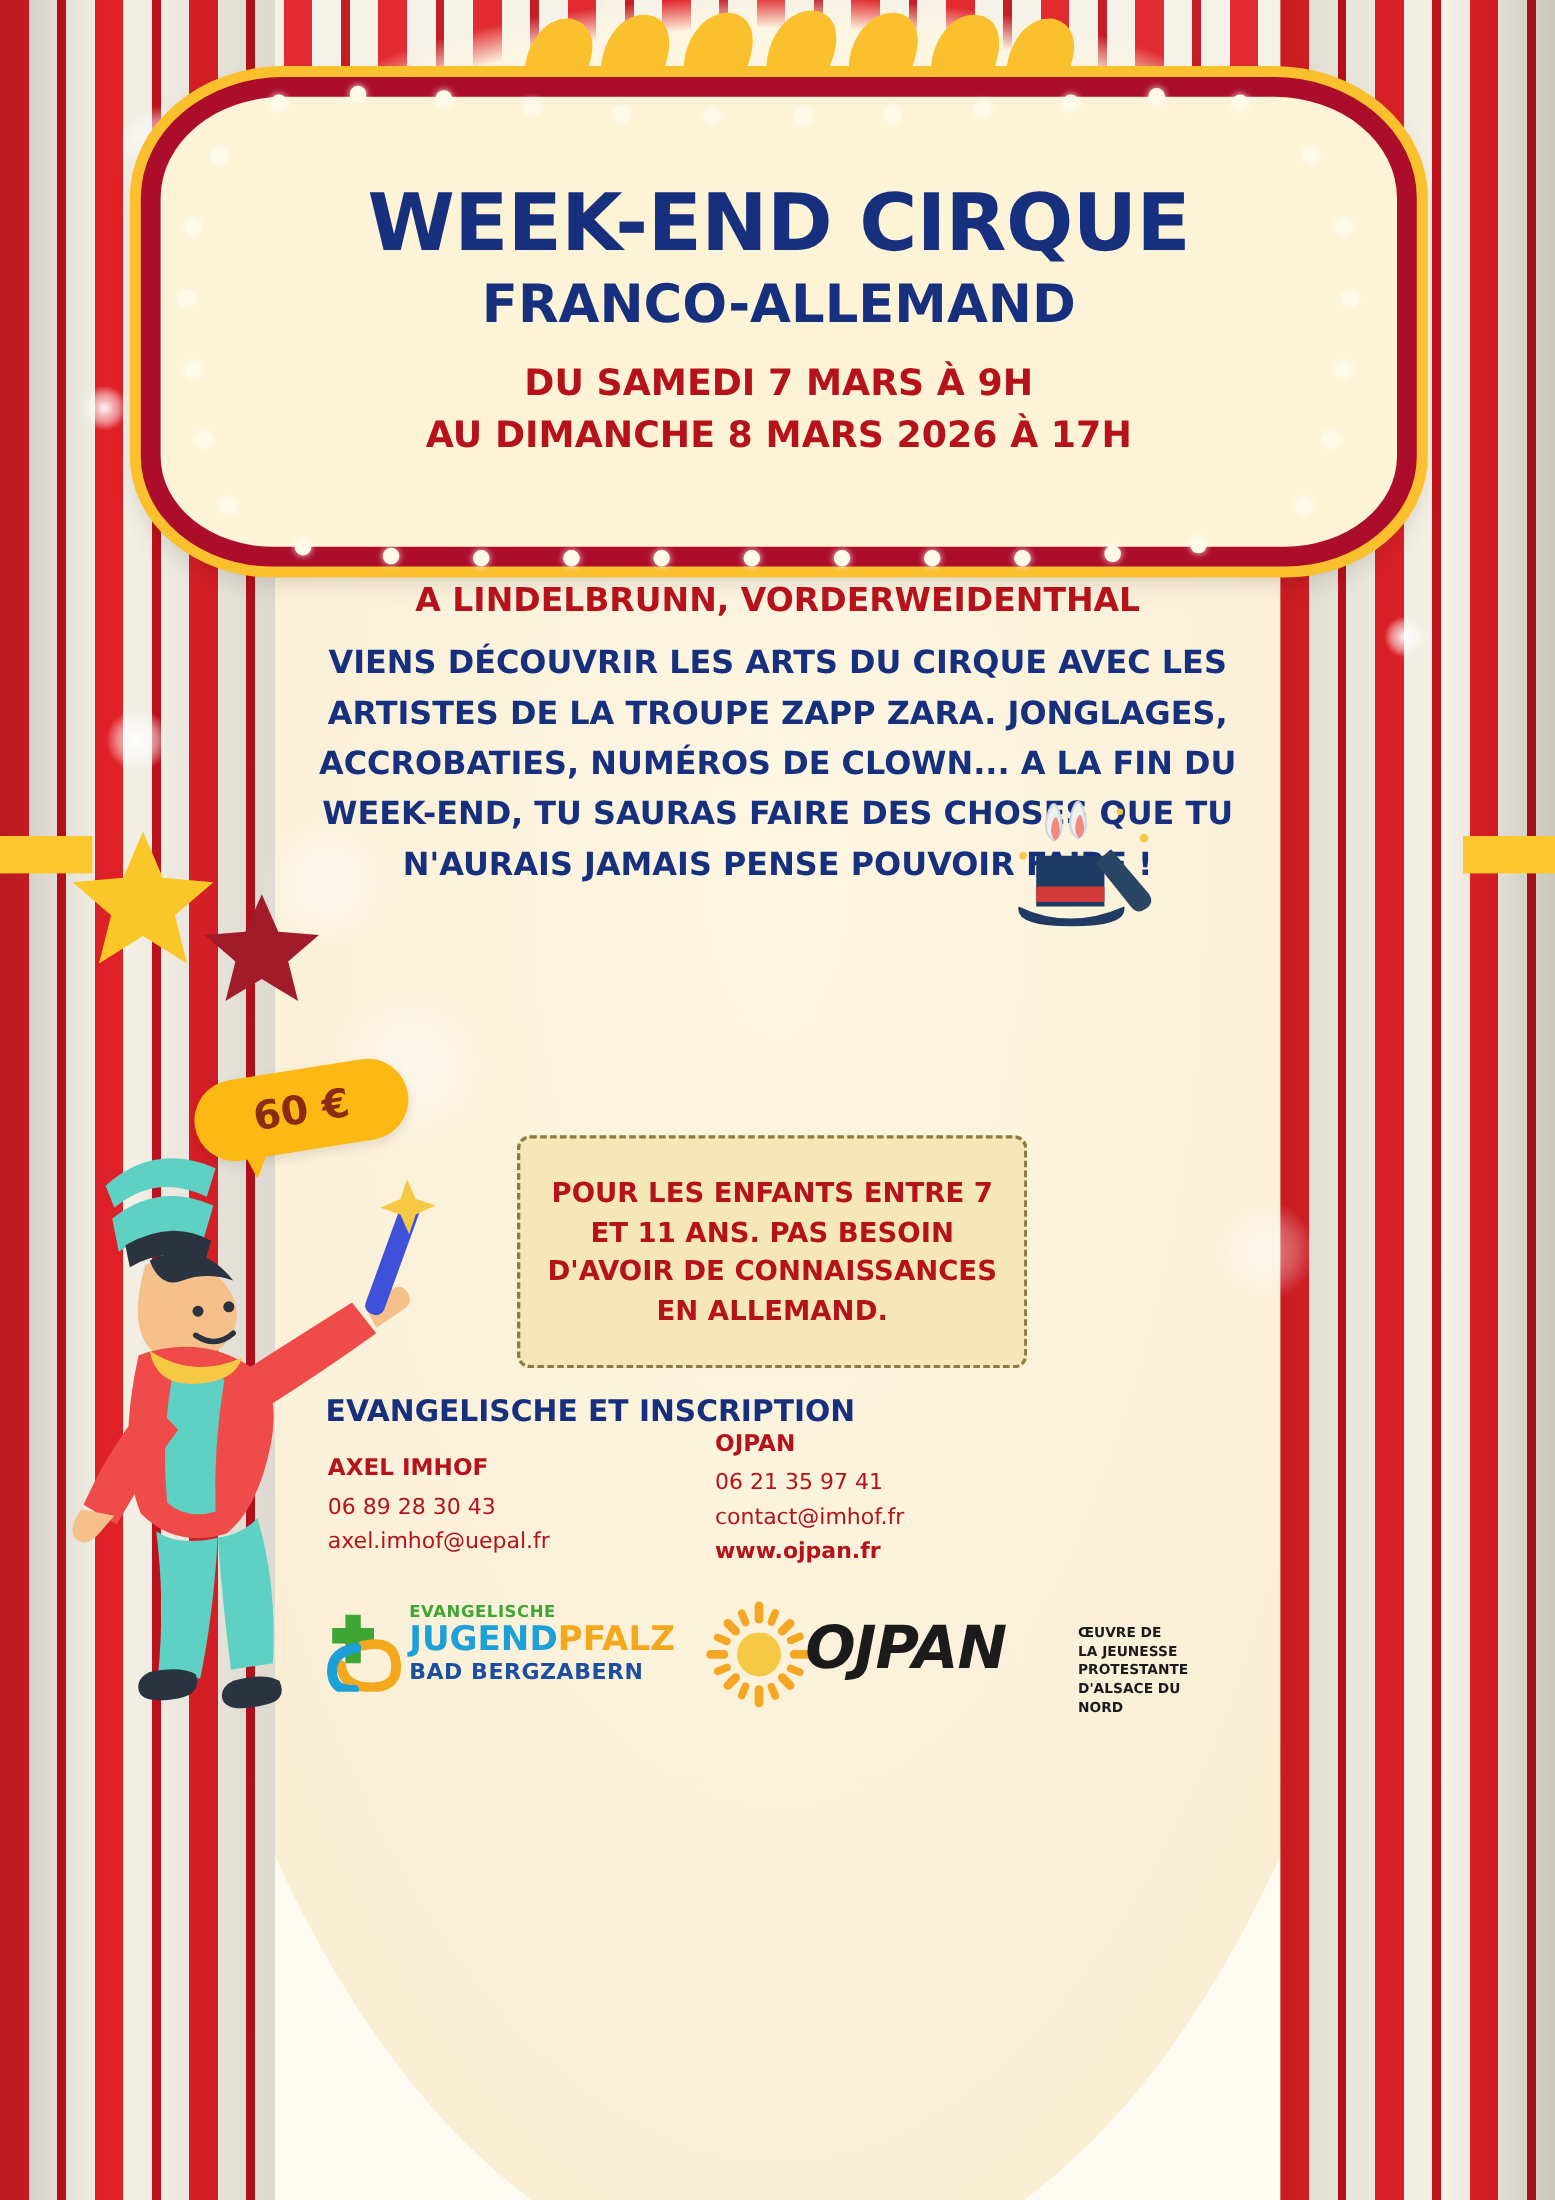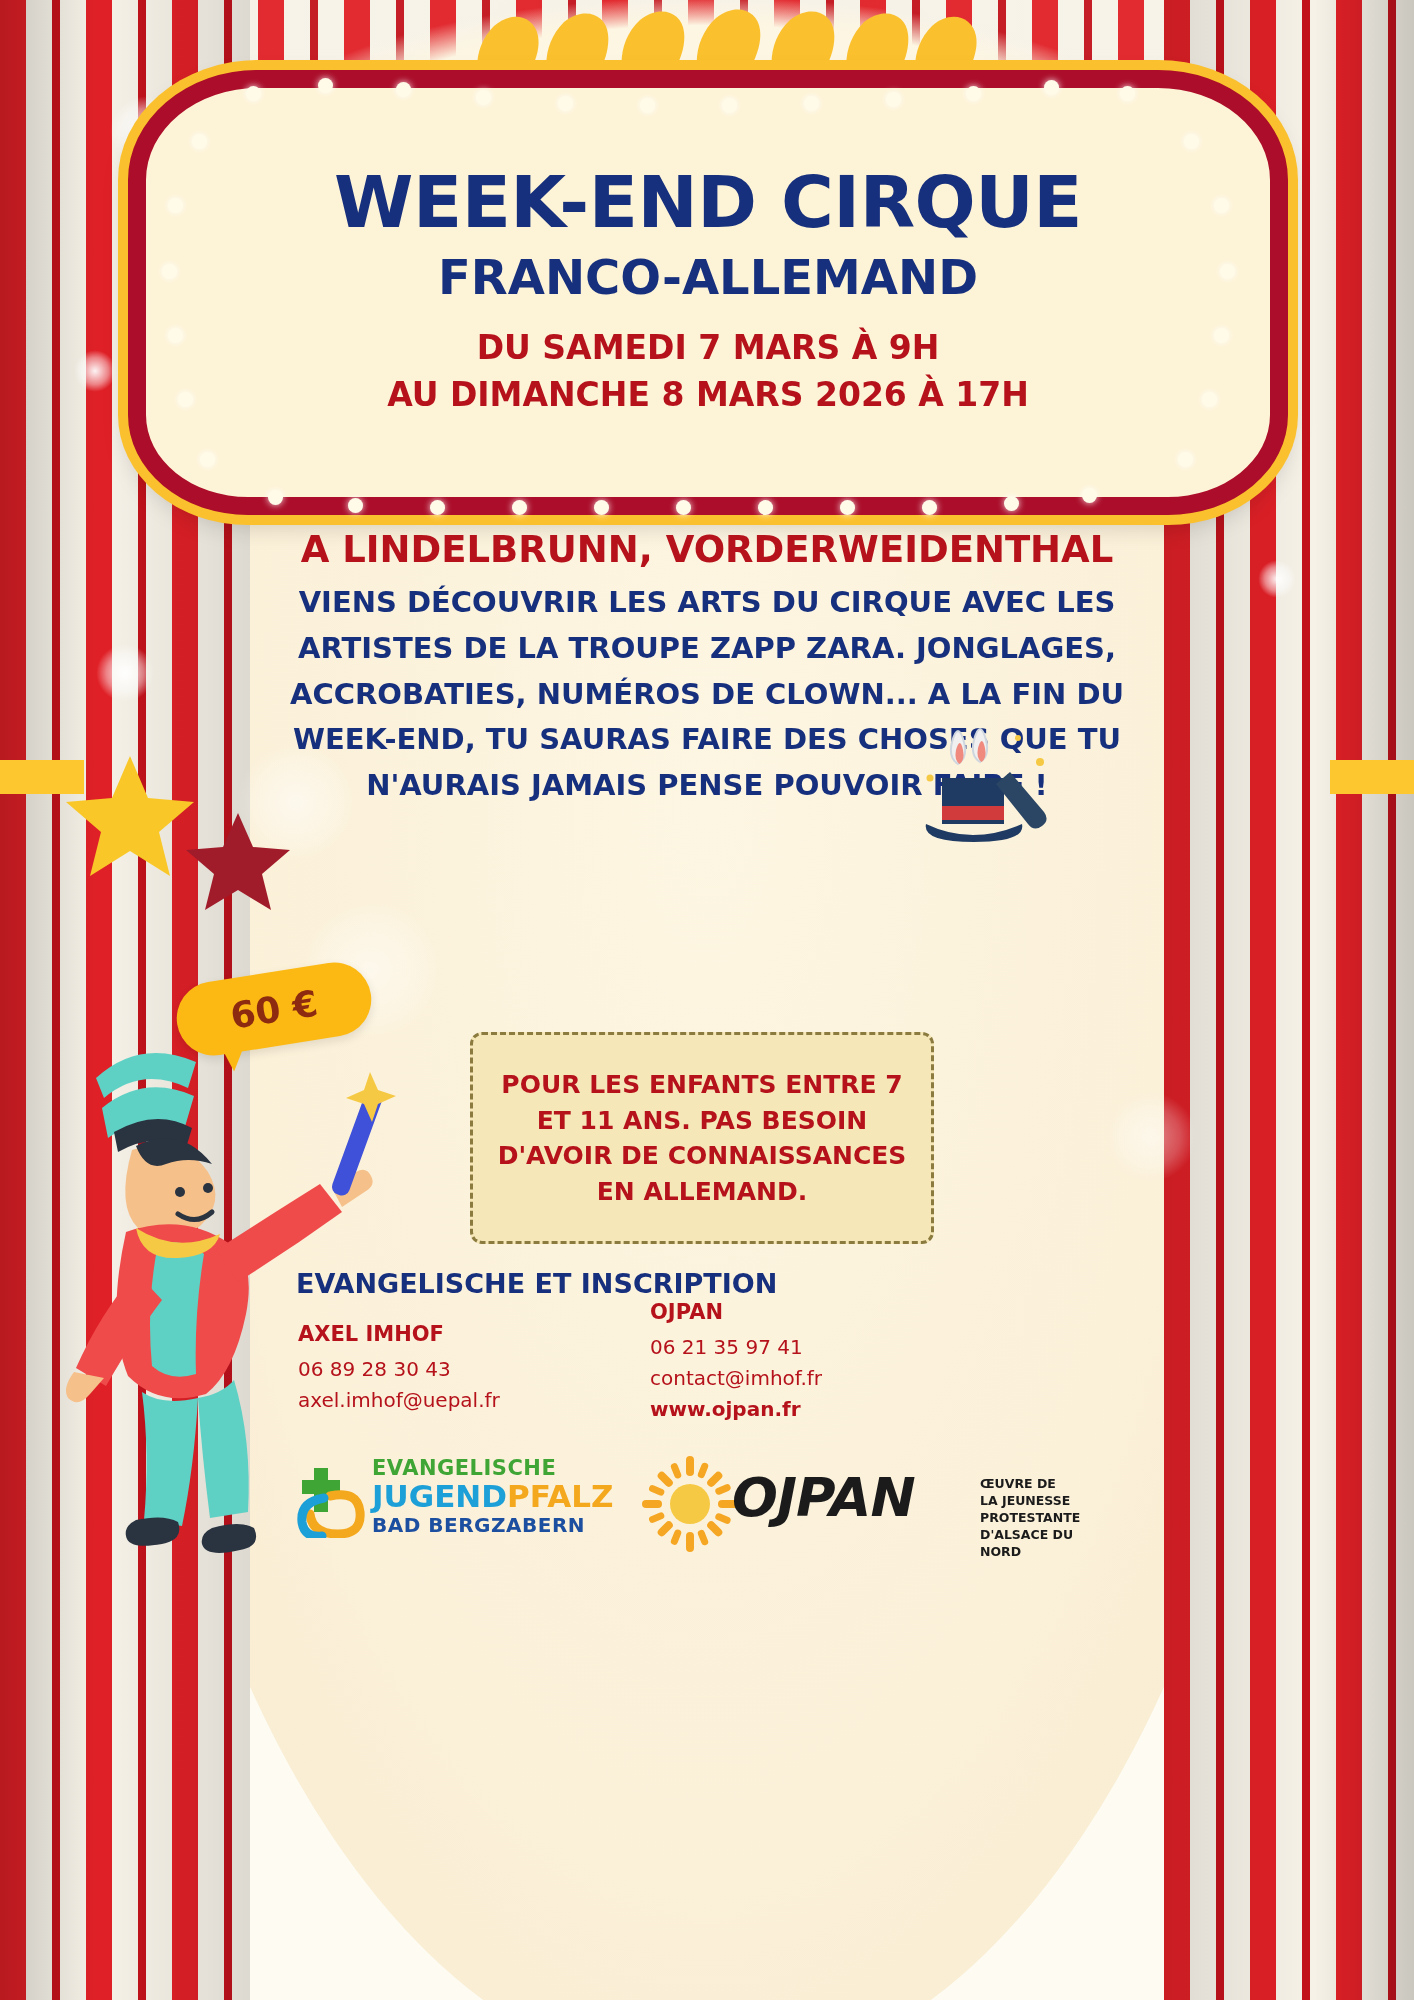--- a/index.html
+++ b/index.html
@@ -145,21 +145,21 @@
     line-height: 1.42;
     font-family: "DejaVu Sans", sans-serif;
   }
 
   
   .place {
     position: absolute;
     top: 528px;
     left: 0; right: 0;
     text-align: center;
-    font-size: 37px;
+    font-size: 30px;
     font-weight: 800;
     color: #b5121b;
     font-family: "DejaVu Sans", sans-serif;
   }
   .blurb {
     position: absolute;
     top: 580px;
     left: 240px;
     width: 934px;
     text-align: center;
@@ -255,21 +255,21 @@
 
   
   .logo-ejp {
     position: absolute;
     left: 296px;
     top: 1454px;
     width: 290px;
     height: 96px;
   }
   .ejp-text { position: absolute; left: 76px; top: 2px; }
-  .ejp-l1 { font-size: 21px; font-weight: 800; color: #3fa535; letter-spacing: .5px; font-family: "DejaVu Sans", sans-serif;}
+  .ejp-l1 { font-size: 15px; font-weight: 800; color: #3fa535; letter-spacing: .5px; font-family: "DejaVu Sans", sans-serif;}
   .ejp-l2 { font-size: 31px; font-weight: 800; font-family: "DejaVu Sans", sans-serif; line-height: 1.05;}
   .ejp-l2 .a { color: #1d9fd8; }
   .ejp-l2 .b { color: #f4a81d; }
   .ejp-l3 { font-size: 20px; font-weight: 800; color: #1d4fa0; letter-spacing: .5px; font-family: "DejaVu Sans", sans-serif;}
 
   .logo-ojpan {
     position: absolute;
     left: 640px;
     top: 1448px;
     width: 470px;

